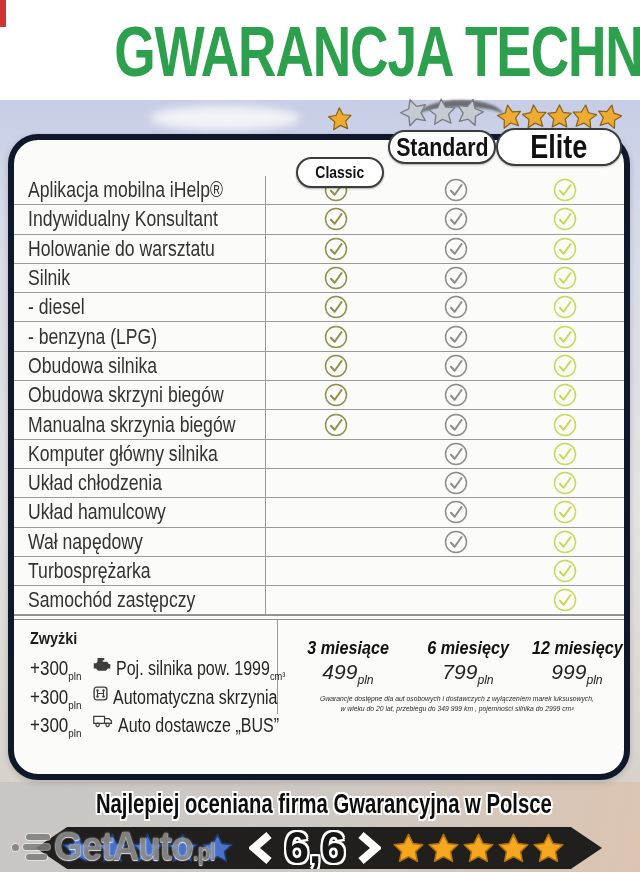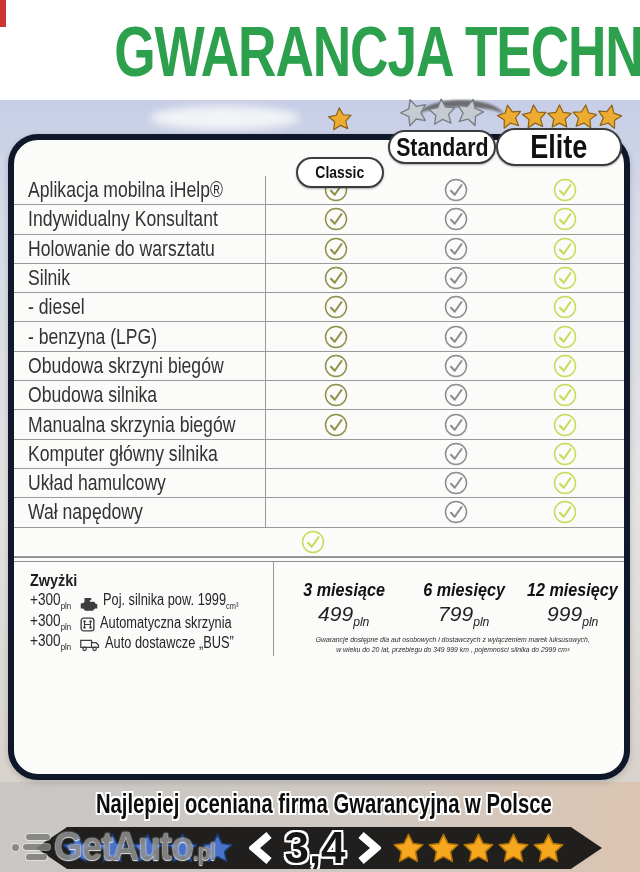--- a/index.html
+++ b/index.html
@@ -35,21 +35,21 @@
   .cell{height:100%;display:flex;align-items:center;justify-content:center;}
   .c1{width:140px}.c2{width:100px}.c3{width:118px}
 
   .dline{height:3px;border-top:1.5px solid #8f8f8f;border-bottom:1.5px solid #8f8f8f;}
 
   .bottom{display:flex;height:94px;}
   .bleft{width:264px;box-sizing:border-box;border-right:1.5px solid #9a9a9a;
          padding:9px 0 0 16px;}
   .zhead{font-size:17px;font-weight:700;color:#1d1d1d;display:inline-block;
          transform:scaleX(.85);transform-origin:0 50%;}
-  .zline{display:flex;align-items:flex-end;height:20.5px;font-size:16px;color:#262626;}
+  .zline{display:flex;align-items:flex-start;height:20.5px;font-size:20px;color:#262626;margin-top:8px;}
   .zprice{display:inline-block;transform:scaleX(.85);transform-origin:0 50%;white-space:nowrap;}
   .zicon{margin:0 5px 0 2px;display:flex;align-items:center;}
   .zlabel{display:inline-block;transform:scaleX(.8);transform-origin:0 50%;white-space:nowrap;}
   sub{font-size:58%;}
 
   .bright{flex:1;display:flex;flex-direction:column;font-style:italic;}
   .price-row{display:flex;margin-top:17px;}
   .pcol{display:flex;flex-direction:column;align-items:center;}
   .p1{width:140px}.p2{width:100px}.p3{width:118px}
   .period{font-size:19px;font-weight:700;color:#111;transform:scaleX(.85);white-space:nowrap;}
@@ -286,20 +286,49 @@
             <span style="display: flex;">
               <svg width="26" height="26" viewBox="0 0 28 28">
      <circle cx="14" cy="14" r="11.3" fill="none" stroke="#c9da58" stroke-width="1.6"></circle>
      <path d="M8.6 14.8l4 4.3L20 8.6" fill="none" stroke="#c9da58" stroke-width="2.2" stroke-linecap="round" stroke-linejoin="round"></path>
               </svg>
             </span>
           </div>
         </div>
         <div class="row">
           <div class="lab">
+            <span>Obudowa silnika</span>
+          </div>
+          <div class="cell c1">
+            <span style="display: flex;">
+              <svg width="26" height="26" viewBox="0 0 28 28">
+     <circle cx="14" cy="14" r="11.3" fill="none" stroke="#90904a" stroke-width="1.6"></circle>
+     <path d="M8.6 14.8l4 4.3L20 8.6" fill="none" stroke="#90904a" stroke-width="2.2" stroke-linecap="round" stroke-linejoin="round"></path>
+              </svg>
+            </span>
+          </div>
+          <div class="cell c2">
+            <span style="display: flex;">
+              <svg width="26" height="26" viewBox="0 0 28 28">
+     <circle cx="14" cy="14" r="11.3" fill="none" stroke="#8d8d8d" stroke-width="1.6"></circle>
+     <path d="M8.6 14.8l4 4.3L20 8.6" fill="none" stroke="#8d8d8d" stroke-width="2.2" stroke-linecap="round" stroke-linejoin="round"></path>
+              </svg>
+            </span>
+          </div>
+          <div class="cell c3">
+            <span style="display: flex;">
+              <svg width="26" height="26" viewBox="0 0 28 28">
+     <circle cx="14" cy="14" r="11.3" fill="none" stroke="#c9da58" stroke-width="1.6"></circle>
+     <path d="M8.6 14.8l4 4.3L20 8.6" fill="none" stroke="#c9da58" stroke-width="2.2" stroke-linecap="round" stroke-linejoin="round"></path>
+              </svg>
+            </span>
+          </div>
+        </div>
+        <div class="row">
+          <div class="lab">
             <span>Obudowa skrzyni biegów</span>
           </div>
           <div class="cell c1">
             <span style="display: flex;">
               <svg width="26" height="26" viewBox="0 0 28 28">
      <circle cx="14" cy="14" r="11.3" fill="none" stroke="#90904a" stroke-width="1.6"></circle>
      <path d="M8.6 14.8l4 4.3L20 8.6" fill="none" stroke="#90904a" stroke-width="2.2" stroke-linecap="round" stroke-linejoin="round"></path>
               </svg>
             </span>
           </div>
@@ -315,49 +344,20 @@
             <span style="display: flex;">
               <svg width="26" height="26" viewBox="0 0 28 28">
      <circle cx="14" cy="14" r="11.3" fill="none" stroke="#c9da58" stroke-width="1.6"></circle>
      <path d="M8.6 14.8l4 4.3L20 8.6" fill="none" stroke="#c9da58" stroke-width="2.2" stroke-linecap="round" stroke-linejoin="round"></path>
               </svg>
             </span>
           </div>
         </div>
         <div class="row">
           <div class="lab">
-            <span>Obudowa silnika</span>
-          </div>
-          <div class="cell c1">
-            <span style="display: flex;">
-              <svg width="26" height="26" viewBox="0 0 28 28">
-     <circle cx="14" cy="14" r="11.3" fill="none" stroke="#90904a" stroke-width="1.6"></circle>
-     <path d="M8.6 14.8l4 4.3L20 8.6" fill="none" stroke="#90904a" stroke-width="2.2" stroke-linecap="round" stroke-linejoin="round"></path>
-              </svg>
-            </span>
-          </div>
-          <div class="cell c2">
-            <span style="display: flex;">
-              <svg width="26" height="26" viewBox="0 0 28 28">
-     <circle cx="14" cy="14" r="11.3" fill="none" stroke="#8d8d8d" stroke-width="1.6"></circle>
-     <path d="M8.6 14.8l4 4.3L20 8.6" fill="none" stroke="#8d8d8d" stroke-width="2.2" stroke-linecap="round" stroke-linejoin="round"></path>
-              </svg>
-            </span>
-          </div>
-          <div class="cell c3">
-            <span style="display: flex;">
-              <svg width="26" height="26" viewBox="0 0 28 28">
-     <circle cx="14" cy="14" r="11.3" fill="none" stroke="#c9da58" stroke-width="1.6"></circle>
-     <path d="M8.6 14.8l4 4.3L20 8.6" fill="none" stroke="#c9da58" stroke-width="2.2" stroke-linecap="round" stroke-linejoin="round"></path>
-              </svg>
-            </span>
-          </div>
-        </div>
-        <div class="row">
-          <div class="lab">
             <span>Manualna skrzynia biegów</span>
           </div>
           <div class="cell c1">
             <span style="display: flex;">
               <svg width="26" height="26" viewBox="0 0 28 28">
      <circle cx="14" cy="14" r="11.3" fill="none" stroke="#90904a" stroke-width="1.6"></circle>
      <path d="M8.6 14.8l4 4.3L20 8.6" fill="none" stroke="#90904a" stroke-width="2.2" stroke-linecap="round" stroke-linejoin="round"></path>
               </svg>
             </span>
           </div>
@@ -395,20 +395,42 @@
             <span style="display: flex;">
               <svg width="26" height="26" viewBox="0 0 28 28">
      <circle cx="14" cy="14" r="11.3" fill="none" stroke="#c9da58" stroke-width="1.6"></circle>
      <path d="M8.6 14.8l4 4.3L20 8.6" fill="none" stroke="#c9da58" stroke-width="2.2" stroke-linecap="round" stroke-linejoin="round"></path>
               </svg>
             </span>
           </div>
         </div>
         <div class="row">
           <div class="lab">
+            <span>Układ chłodzenia</span>
+          </div>
+          <div class="cell c1"></div>
+          <div class="cell c2">
+            <span style="display: flex;">
+              <svg width="26" height="26" viewBox="0 0 28 28">
+     <circle cx="14" cy="14" r="11.3" fill="none" stroke="#8d8d8d" stroke-width="1.6"></circle>
+     <path d="M8.6 14.8l4 4.3L20 8.6" fill="none" stroke="#8d8d8d" stroke-width="2.2" stroke-linecap="round" stroke-linejoin="round"></path>
+              </svg>
+            </span>
+          </div>
+          <div class="cell c3">
+            <span style="display: flex;">
+              <svg width="26" height="26" viewBox="0 0 28 28">
+     <circle cx="14" cy="14" r="11.3" fill="none" stroke="#c9da58" stroke-width="1.6"></circle>
+     <path d="M8.6 14.8l4 4.3L20 8.6" fill="none" stroke="#c9da58" stroke-width="2.2" stroke-linecap="round" stroke-linejoin="round"></path>
+              </svg>
+            </span>
+          </div>
+        </div>
+        <div class="row">
+          <div class="lab">
             <span>Układ hamulcowy</span>
           </div>
           <div class="cell c1"></div>
           <div class="cell c2">
             <span style="display: flex;">
               <svg width="26" height="26" viewBox="0 0 28 28">
      <circle cx="14" cy="14" r="11.3" fill="none" stroke="#8d8d8d" stroke-width="1.6"></circle>
      <path d="M8.6 14.8l4 4.3L20 8.6" fill="none" stroke="#8d8d8d" stroke-width="2.2" stroke-linecap="round" stroke-linejoin="round"></path>
               </svg>
             </span>
@@ -438,20 +460,38 @@
           <div class="cell c3">
             <span style="display: flex;">
               <svg width="26" height="26" viewBox="0 0 28 28">
      <circle cx="14" cy="14" r="11.3" fill="none" stroke="#c9da58" stroke-width="1.6"></circle>
      <path d="M8.6 14.8l4 4.3L20 8.6" fill="none" stroke="#c9da58" stroke-width="2.2" stroke-linecap="round" stroke-linejoin="round"></path>
               </svg>
             </span>
           </div>
         </div>
         <div class="row">
+          <div class="lab">
+            <span>Turbosprężarka</span>
+          </div>
+          <div class="cell c1"></div>
+          <div class="cell c2"></div>
+          <div class="cell c3">
+            <span style="display: flex;">
+              <svg width="26" height="26" viewBox="0 0 28 28">
+     <circle cx="14" cy="14" r="11.3" fill="none" stroke="#c9da58" stroke-width="1.6"></circle>
+     <path d="M8.6 14.8l4 4.3L20 8.6" fill="none" stroke="#c9da58" stroke-width="2.2" stroke-linecap="round" stroke-linejoin="round"></path>
+              </svg>
+            </span>
+          </div>
+        </div>
+        <div class="row">
+          <div class="lab">
+            <span>Samochód zastępczy</span>
+          </div>
           <div class="cell c1"></div>
           <div class="cell c2"></div>
           <div class="cell c3">
             <span style="display: flex;">
               <svg width="26" height="26" viewBox="0 0 28 28">
      <circle cx="14" cy="14" r="11.3" fill="none" stroke="#c9da58" stroke-width="1.6"></circle>
      <path d="M8.6 14.8l4 4.3L20 8.6" fill="none" stroke="#c9da58" stroke-width="2.2" stroke-linecap="round" stroke-linejoin="round"></path>
               </svg>
             </span>
           </div>
@@ -612,21 +652,21 @@
           </span>
           <span style="display: flex;">
             <svg width="33" height="33" viewBox="0 0 24 24" style="transform:rotate(0deg)">
      <path d="M12 1.7l3.2 6.6 7.2.95-5.3 5 1.4 7.15L12 17.9l-6.5 3.5 1.4-7.15-5.3-5 7.2-.95z" fill="#4a72c8" stroke="#1c3e77" stroke-width="1.1" stroke-linejoin="round"></path>
             </svg>
           </span>
         </div>
       <svg class="chev chev-l" width="24" height="32" viewBox="0 0 24 32">
         <path d="M20 3 L5 16 L20 29" fill="none" stroke="#ffffff" stroke-width="8"></path>
       </svg>
-      <div class="rating outline-white">3,4</div>
+      <div class="rating outline-white">6,6</div>
       <svg class="chev" width="24" height="32" viewBox="0 0 24 32">
         <path d="M4 3 L19 16 L4 29" fill="none" stroke="#ffffff" stroke-width="8"></path>
       </svg>
       <div class="bstars" id="gold-stars">
           <span style="display: flex;">
             <svg width="33" height="33" viewBox="0 0 24 24" style="transform:rotate(0deg)">
      <path d="M12 1.7l3.2 6.6 7.2.95-5.3 5 1.4 7.15L12 17.9l-6.5 3.5 1.4-7.15-5.3-5 7.2-.95z" fill="#f6a71f" stroke="#b27308" stroke-width="1.1" stroke-linejoin="round"></path>
             </svg>
           </span>
           <span style="display: flex;">

